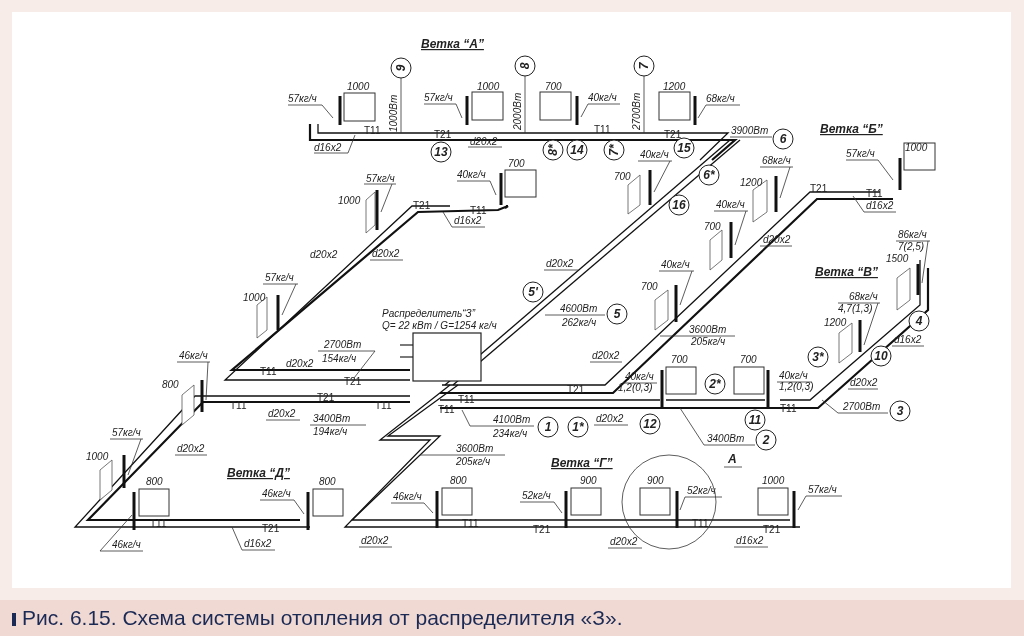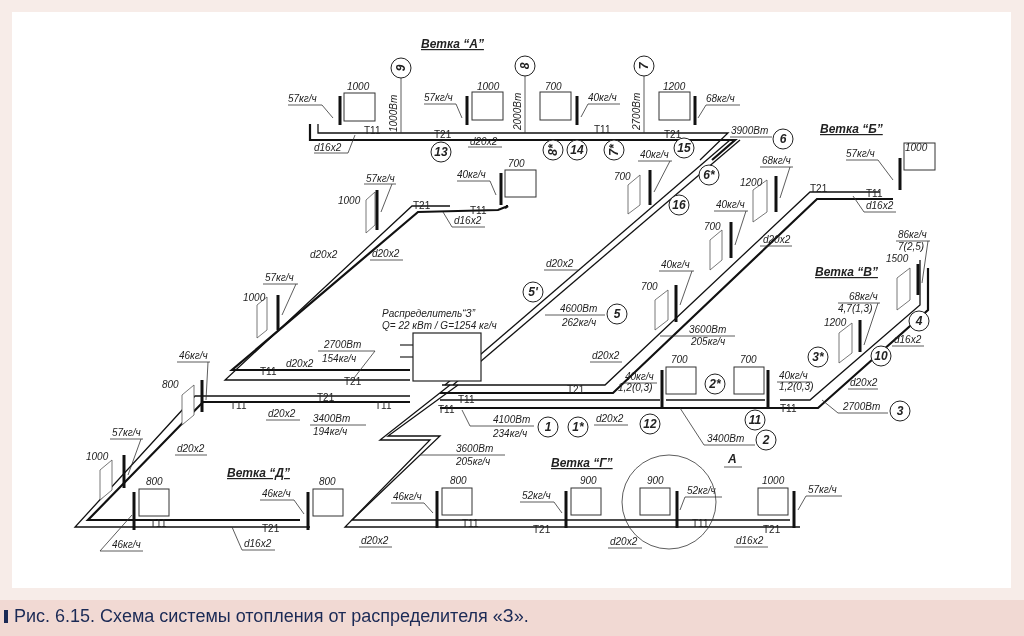--- a/index.html
+++ b/index.html
@@ -1,19 +1,19 @@
 <!DOCTYPE html>
 <html><head>
 <meta charset="utf-8">
 <style>
   html, body { margin:0; padding:0; }
   body { width:1024px; height:636px; background:#f7ece8; position:relative; overflow:hidden; font-family:"Liberation Sans", sans-serif; }
   #sheet { position:absolute; left:12px; top:12px; width:999px; height:576px; background:#ffffff; }
   #caption-band { position:absolute; left:0; top:600px; width:1024px; height:36px; background:#f1d9d3; }
-  #caption { position:absolute; left:4px; top:606px; font-family:"Liberation Sans", sans-serif; font-size:18px; color:#1b2a55; white-space:nowrap; }
+  #caption { position:absolute; left:12px; top:606px; font-family:"Liberation Sans", sans-serif; font-size:21px; color:#1b2a55; white-space:nowrap; }
   #caption .mark { display:inline-block; width:4px; height:13px; background:#1b2a55; margin-right:6px; vertical-align:-1px; }
   svg { position:absolute; left:0; top:0; }
   .pipe { stroke:#111; stroke-width:2.2; fill:none; }
   .pipe2 { stroke:#111; stroke-width:1.3; fill:none; }
   .lead { stroke:#333; stroke-width:0.8; fill:none; }
   .rad { fill:#fff; stroke:#333; stroke-width:1; }
   .radp { fill:#fff; stroke:#555; stroke-width:0.8; }
   .conn { stroke:#111; stroke-width:3; fill:none; }
   .circ { fill:#fff; stroke:#222; stroke-width:1; }
   .t { font-family:"Liberation Sans", sans-serif; font-size:10px; font-style:italic; fill:#222; }

